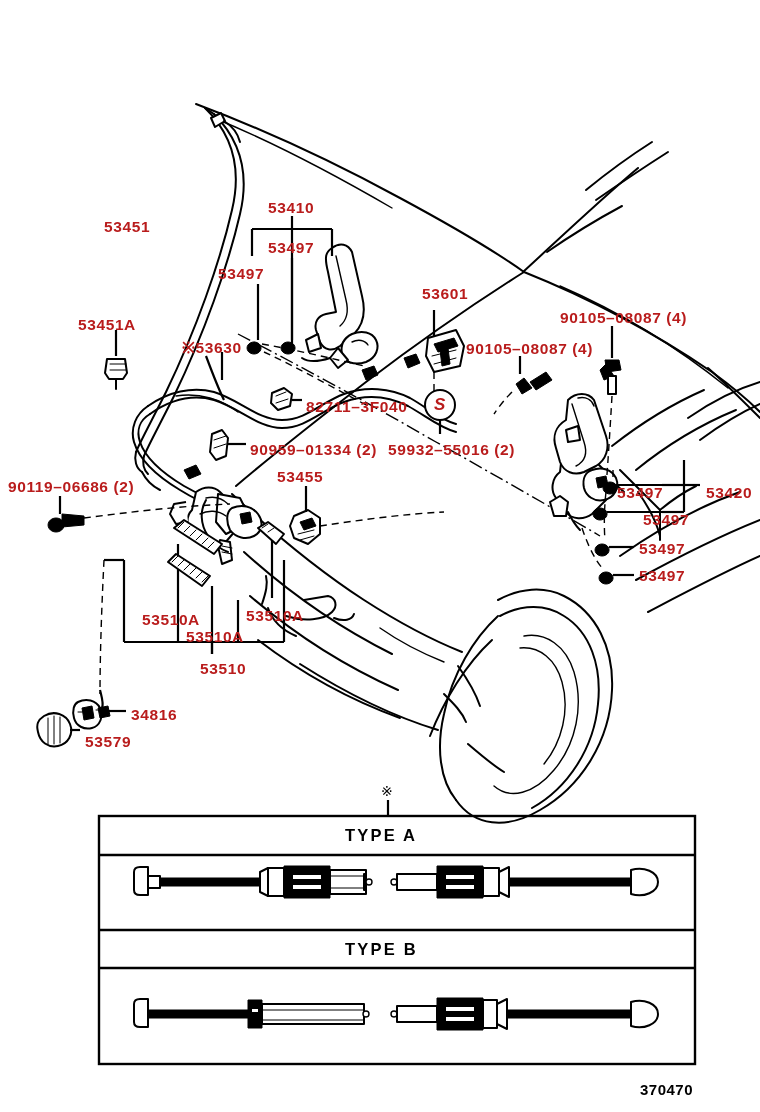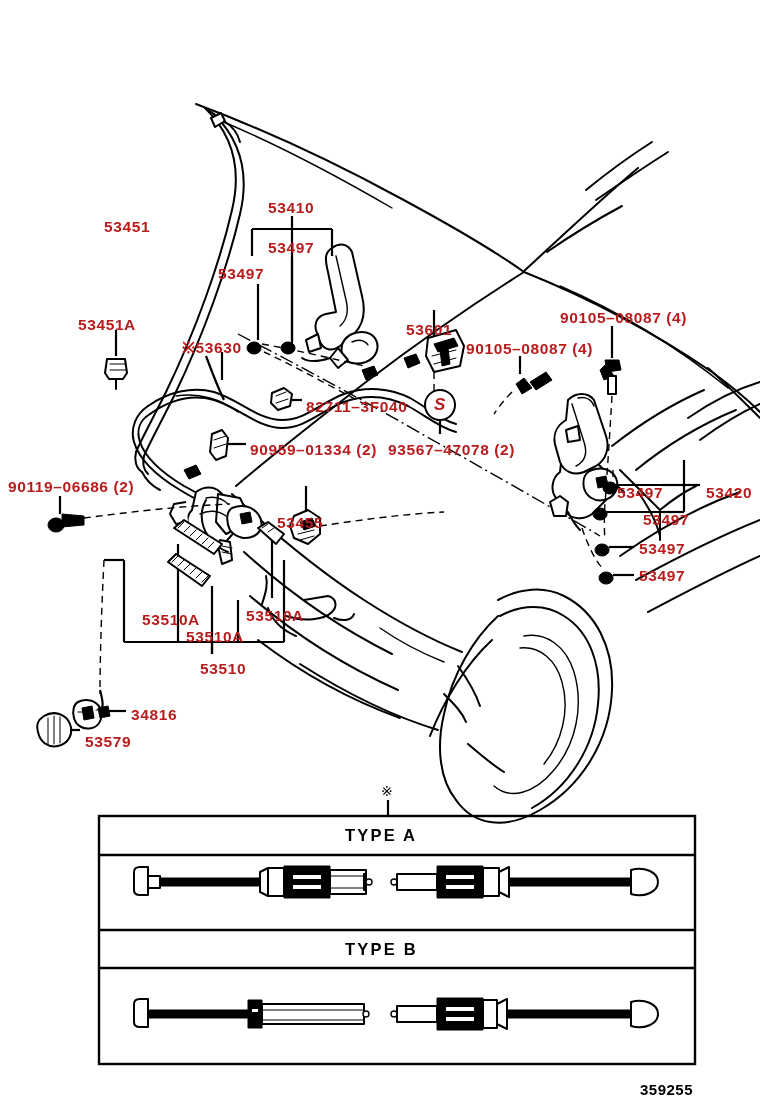--- a/index.html
+++ b/index.html
@@ -382,44 +382,44 @@
       <path class="blk" d="M507,1010 l124,0 0,8 -124,0 z"></path>
       <path class="wh" d="M631,1002 C644,998 658,1004 658,1014 C658,1024 644,1030 631,1026 Z"></path>
     </g>
 
   </svg>
 
   <div class="lbl" style="left:104px;top:219px;text-align:center;">53451</div>
   <div class="lbl" style="left:268px;top:200px;">53410</div>
   <div class="lbl" style="left:268px;top:240px;">53497</div>
   <div class="lbl" style="left:218px;top:266px;">53497</div>
-  <div class="lbl" style="left:406px;top:286px;margin-top:36px;">53601</div>
+  <div class="lbl" style="left:422px;top:286px;">53601</div>
   <div class="lbl" style="left:560px;top:310px;">90105–08087 (4)</div>
   <div class="lbl" style="left:78px;top:317px;">53451A</div>
   <div class="lbl" style="left:182px;top:340px;">※53630</div>
   <div class="lbl" style="left:466px;top:341px;">90105–08087 (4)</div>
   <div class="lbl" style="left:306px;top:399px;">82711–3F040</div>
   <div class="lbl" style="left:250px;top:442px;">90959–01334 (2)</div>
-  <div class="lbl" style="left:388px;top:442px;">93567–47078 (2)</div>
-  <div class="lbl" style="left:277px;top:469px;margin-top:46px;">53455</div>
+  <div class="lbl" style="left:388px;top:442px;">59932–55016 (2)</div>
+  <div class="lbl" style="left:277px;top:469px;">53455</div>
   <div class="lbl" style="left:8px;top:479px;">90119–06686 (2)</div>
   <div class="lbl" style="left:617px;top:485px;">53497</div>
   <div class="lbl" style="left:706px;top:485px;">53420</div>
   <div class="lbl" style="left:643px;top:512px;">53497</div>
   <div class="lbl" style="left:639px;top:541px;">53497</div>
   <div class="lbl" style="left:639px;top:568px;">53497</div>
   <div class="lbl" style="left:142px;top:612px;">53510A</div>
   <div class="lbl" style="left:246px;top:608px;">53510A</div>
   <div class="lbl" style="left:186px;top:629px;">53510A</div>
   <div class="lbl" style="left:176px;top:661px;margin-left:24px;">53510</div>
   <div class="lbl" style="left:131px;top:707px;">34816</div>
   <div class="lbl" style="left:85px;top:734px;text-align:right;">53579</div>
 
   <div class="refmark" style="left:381px;top:784px;">※</div>
 
   <div class="lbl" style="left:434px;top:396px;font-size:17px;font-style:italic;">S</div>
 
   <div class="typelbl" style="left:345px;top:826px;">TYPE  A</div>
   <div class="typelbl" style="left:345px;top:940px;">TYPE  B</div>
 
-  <div class="footer" style="left:640px;top:1081px;">359255</div>
+  <div class="footer" style="left:640px;top:1081px;">370470</div>
 
 </div>
 
 </body></html>

